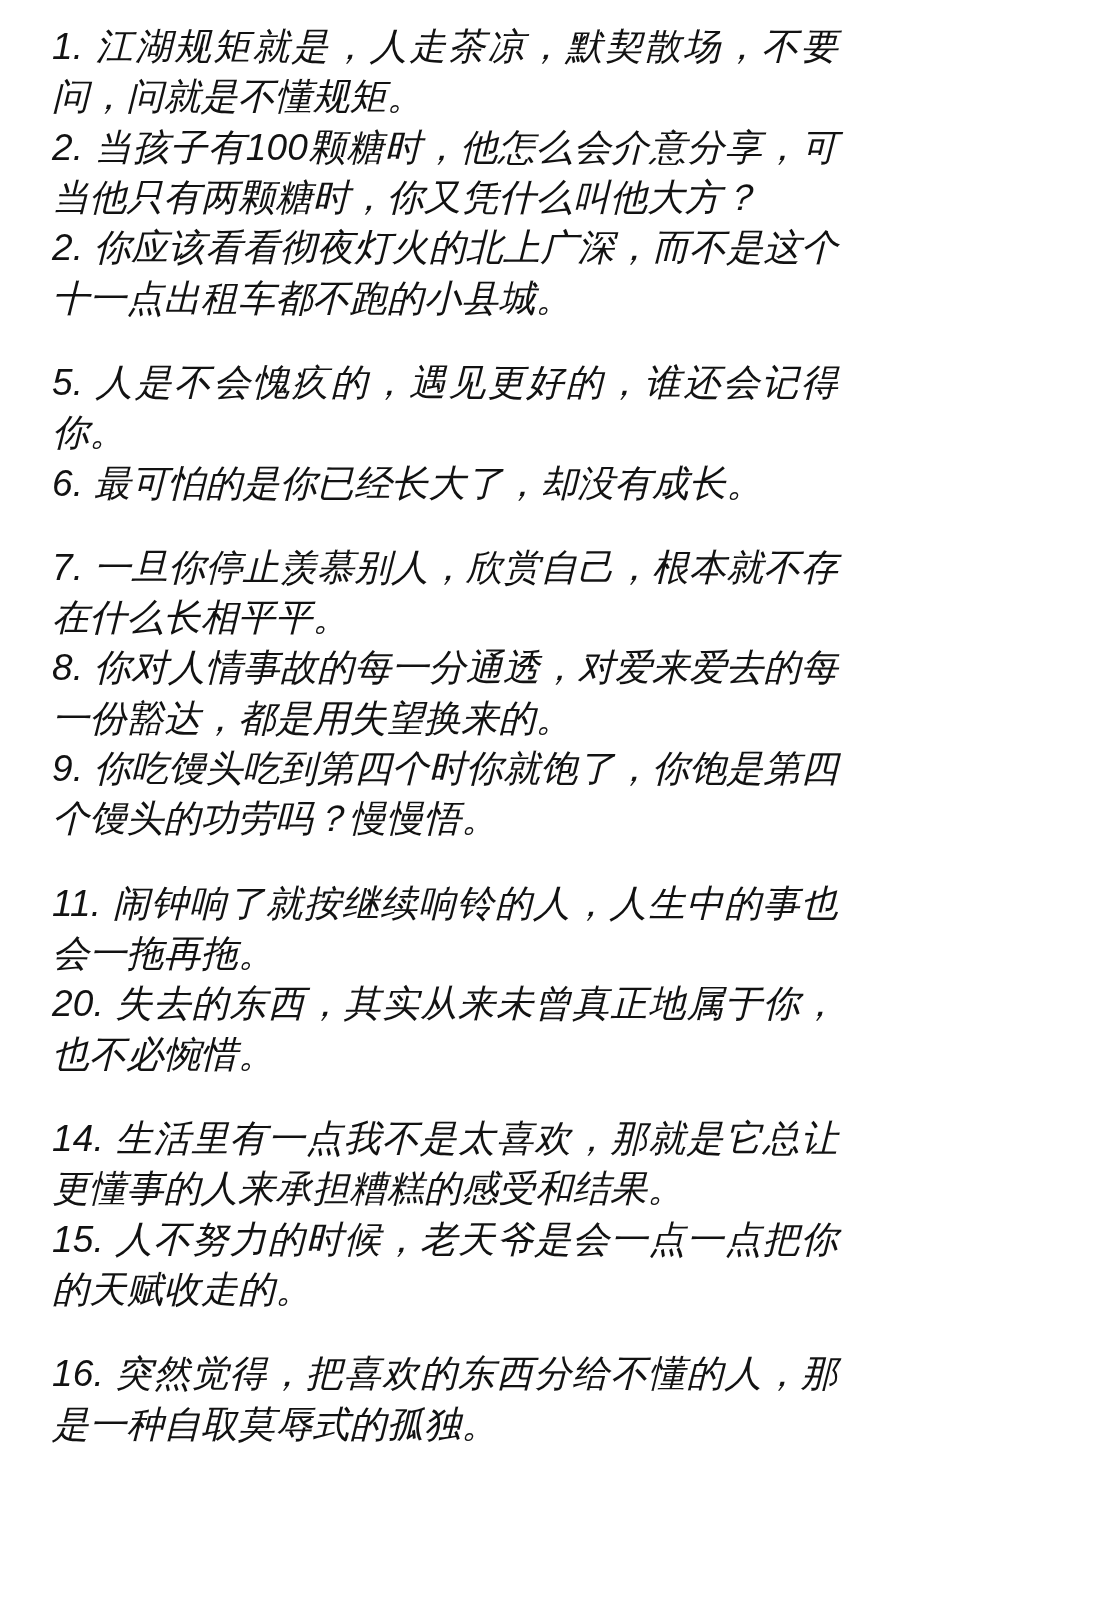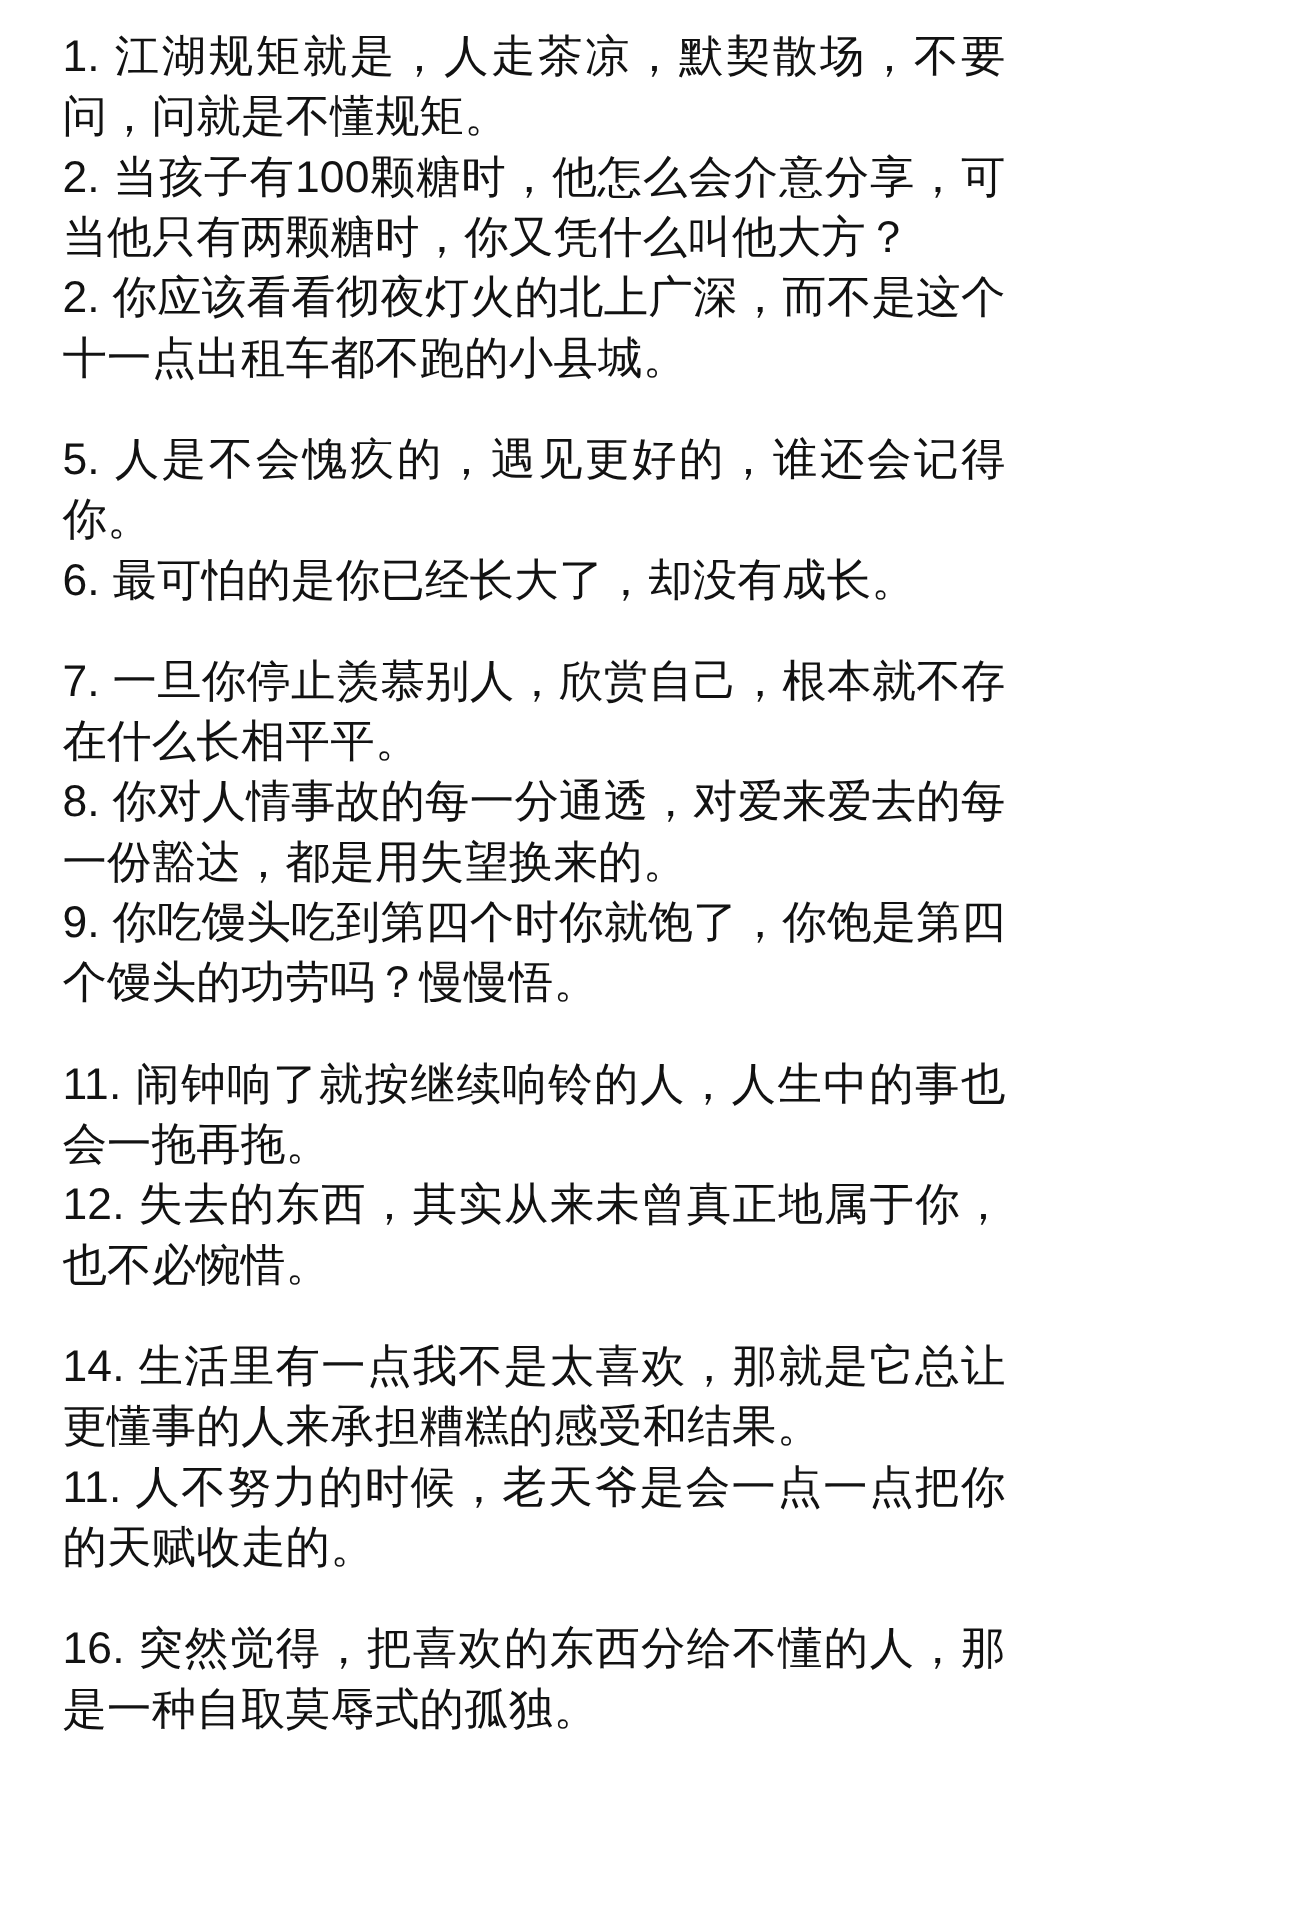--- a/index.html
+++ b/index.html
@@ -10,20 +10,21 @@
   body {
     width: 1093px;
     min-height: 1599px;
     font-family: "Liberation Sans", "DejaVu Sans", sans-serif;
     color: #111111;
   }
   .page {
     box-sizing: border-box;
     width: 882px;
     padding: 22px 44px 20px 52px;
+    font-style: italic;
   }
   .block {
     margin: 0 0 34px 0;
   }
   .block:last-child {
     margin-bottom: 16px;
   }
   .line {
     font-size: 37px;
     line-height: 1.36;
@@ -52,25 +53,25 @@
   </div>
 
   <div class="block">
     <p class="line">7. 一旦你停止羡慕别人，欣赏自己，根本就不存在什么长相平平。</p>
     <p class="line">8. 你对人情事故的每一分通透，对爱来爱去的每一份豁达，都是用失望换来的。</p>
     <p class="line">9. 你吃馒头吃到第四个时你就饱了，你饱是第四个馒头的功劳吗？慢慢悟。</p>
   </div>
 
   <div class="block">
     <p class="line">11. 闹钟响了就按继续响铃的人，人生中的事也会一拖再拖。</p>
-    <p class="line">12. 失去的东西，其实从来未曾真正地属于你，也不必惋惜。</p>
+    <p class="line">20. 失去的东西，其实从来未曾真正地属于你，也不必惋惜。</p>
   </div>
 
   <div class="block">
     <p class="line">14. 生活里有一点我不是太喜欢，那就是它总让更懂事的人来承担糟糕的感受和结果。</p>
-    <p class="line">11. 人不努力的时候，老天爷是会一点一点把你的天赋收走的。</p>
+    <p class="line">15. 人不努力的时候，老天爷是会一点一点把你的天赋收走的。</p>
   </div>
 
   <div class="block">
     <p class="line">16. 突然觉得，把喜欢的东西分给不懂的人，那是一种自取莫辱式的孤独。</p>
   </div>
 
 </div>
 
 </body></html>

